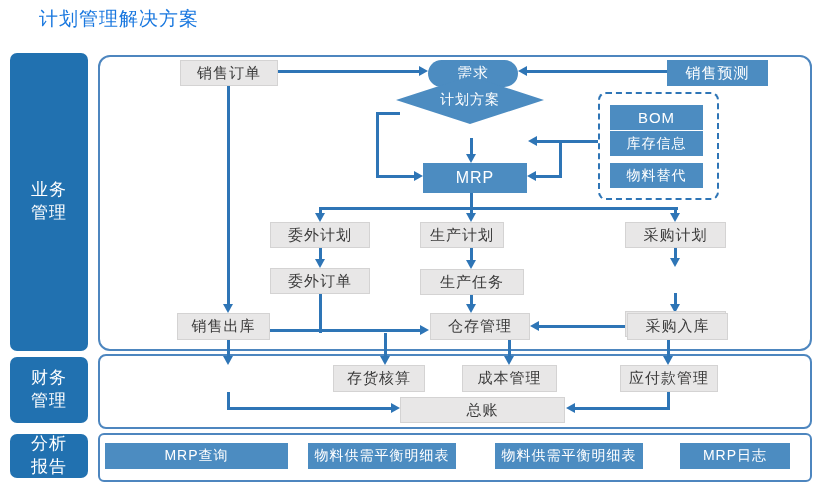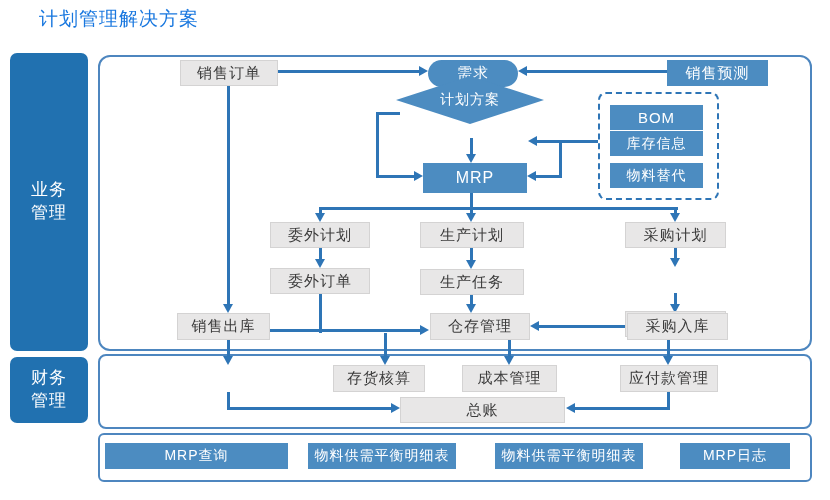--- a/index.html
+++ b/index.html
@@ -147,21 +147,21 @@
   <div class="diamond" style="left:396px;top:76px;width:148px;height:48px;font-family:Liberation Serif, serif;">计划方案</div>
 
   <div class="dashed-box" style="left:598px;top:92px;width:117px;height:104px;"></div>
   <div class="node blue" style="left:610px;top:99px;width:93px;height:25px;margin-top:6px;">BOM</div>
   <div class="node blue small" style="left:610px;top:131px;width:93px;height:25px;">库存信息</div>
   <div class="node blue small" style="left:610px;top:163px;width:93px;height:25px;">物料替代</div>
 
   <div class="node blue" style="left:423px;top:163px;width:104px;height:30px;font-size:16px;">MRP</div>
 
   <div class="node gray" style="left:270px;top:222px;width:100px;height:26px;">委外计划</div>
-  <div class="node gray" style="left:420px;top:222px;width:104px;height:26px;">生产计划</div>
+  <div class="node gray" style="left:420px;top:222px;width:84px;height:26px;">生产计划</div>
   <div class="node gray" style="left:625px;top:222px;width:101px;height:26px;">采购计划</div>
 
   <div class="node gray" style="left:270px;top:268px;width:100px;height:26px;">委外订单</div>
   <div class="node gray" style="left:420px;top:269px;width:104px;height:26px;">生产任务</div>
   <div class="node gray" style="left:625px;top:267px;width:101px;height:26px;margin-top:44px;">采购订单</div>
 
   <div class="node gray" style="left:177px;top:313px;width:93px;height:27px;">销售出库</div>
   <div class="node gray" style="left:430px;top:313px;width:100px;height:27px;">仓存管理</div>
   <div class="node gray" style="left:627px;top:313px;width:101px;height:27px;">采购入库</div>
 
@@ -172,14 +172,16 @@
 
   <div class="node blue small" style="left:105px;top:443px;width:183px;height:26px;">MRP查询</div>
   <div class="node blue small" style="left:308px;top:443px;width:148px;height:26px;">物料供需平衡明细表</div>
   <div class="node blue small" style="left:495px;top:443px;width:148px;height:26px;">物料供需平衡明细表</div>
   <div class="node blue small" style="left:680px;top:443px;width:110px;height:26px;">MRP日志</div>
 
   <div class="sidebar-block" style="top:53px;height:298px;">业务
 管理</div>
   <div class="sidebar-block" style="top:357px;height:66px;">财务
 管理</div>
+  <div class="sidebar-block" style="top:434px;height:44px;">分析
+报告</div>
 
 </div>
 
 </body></html>

